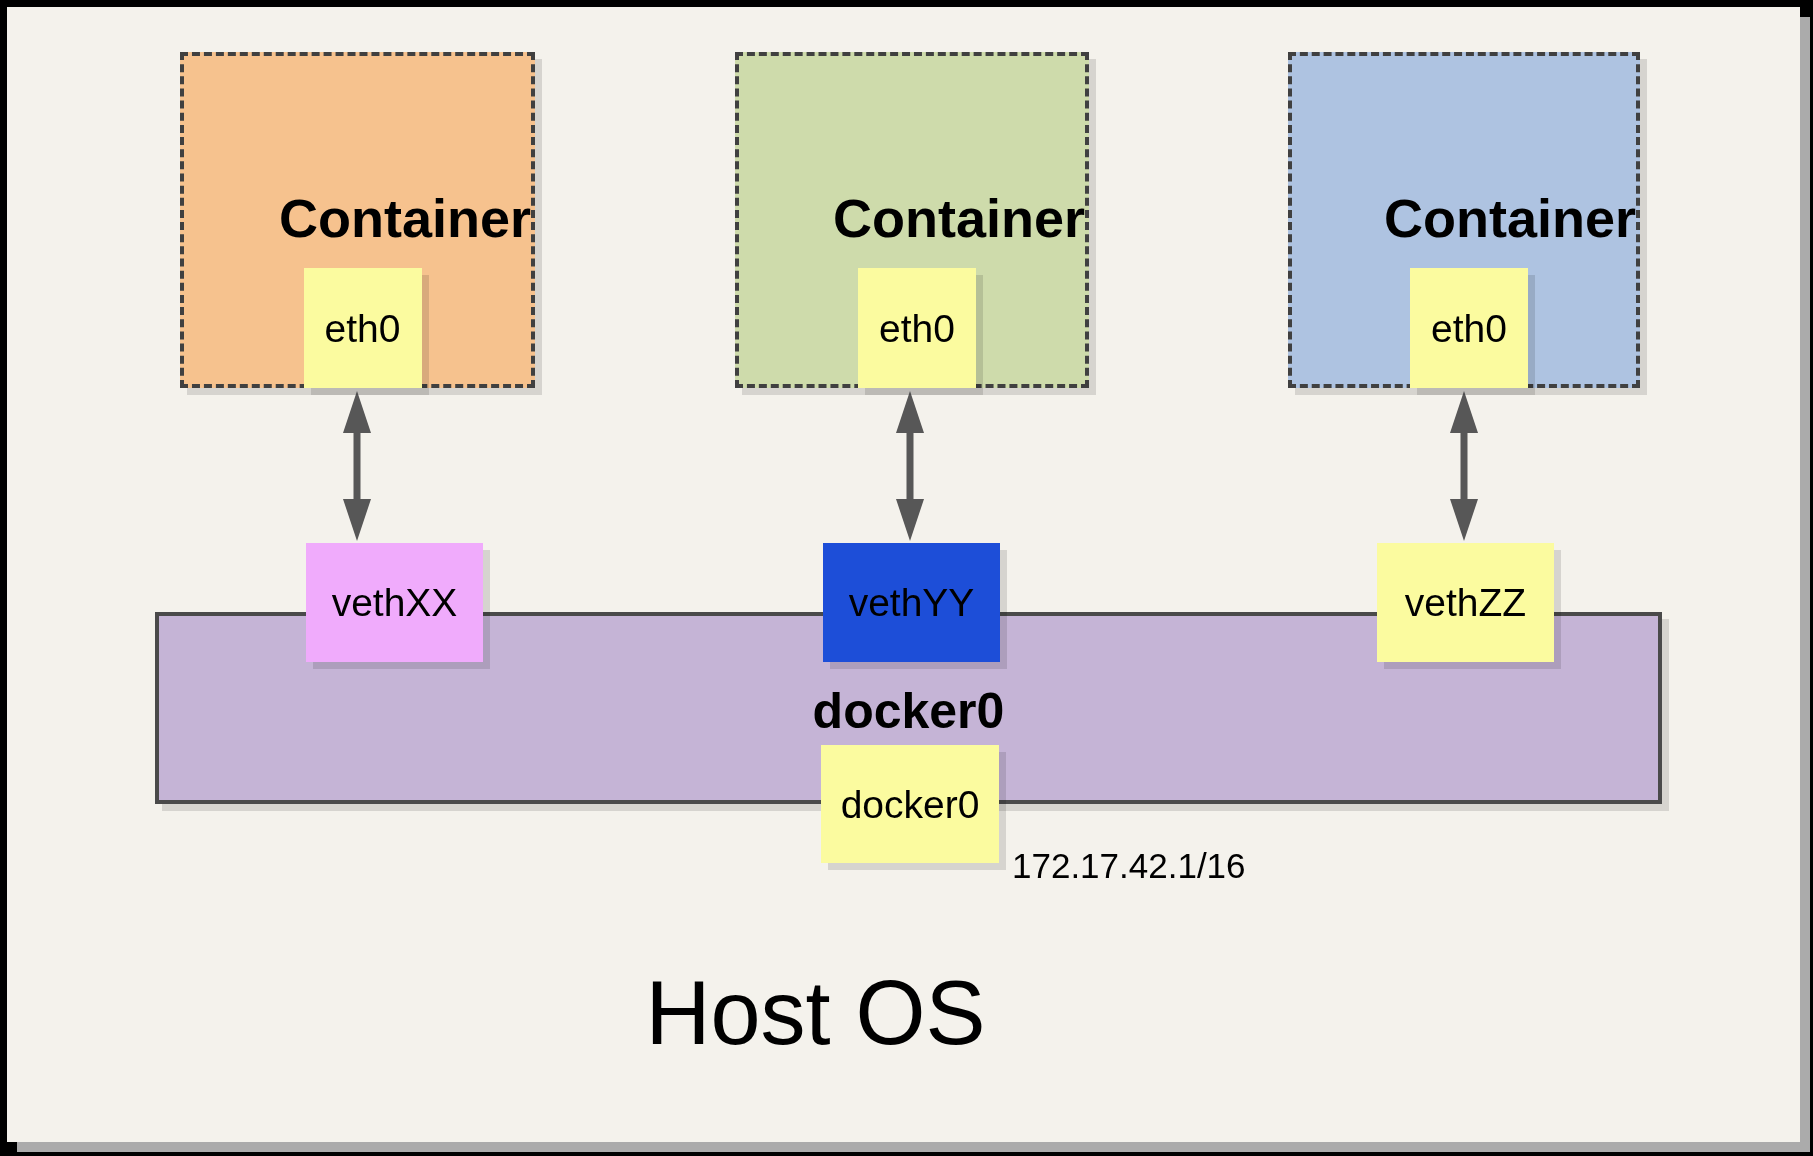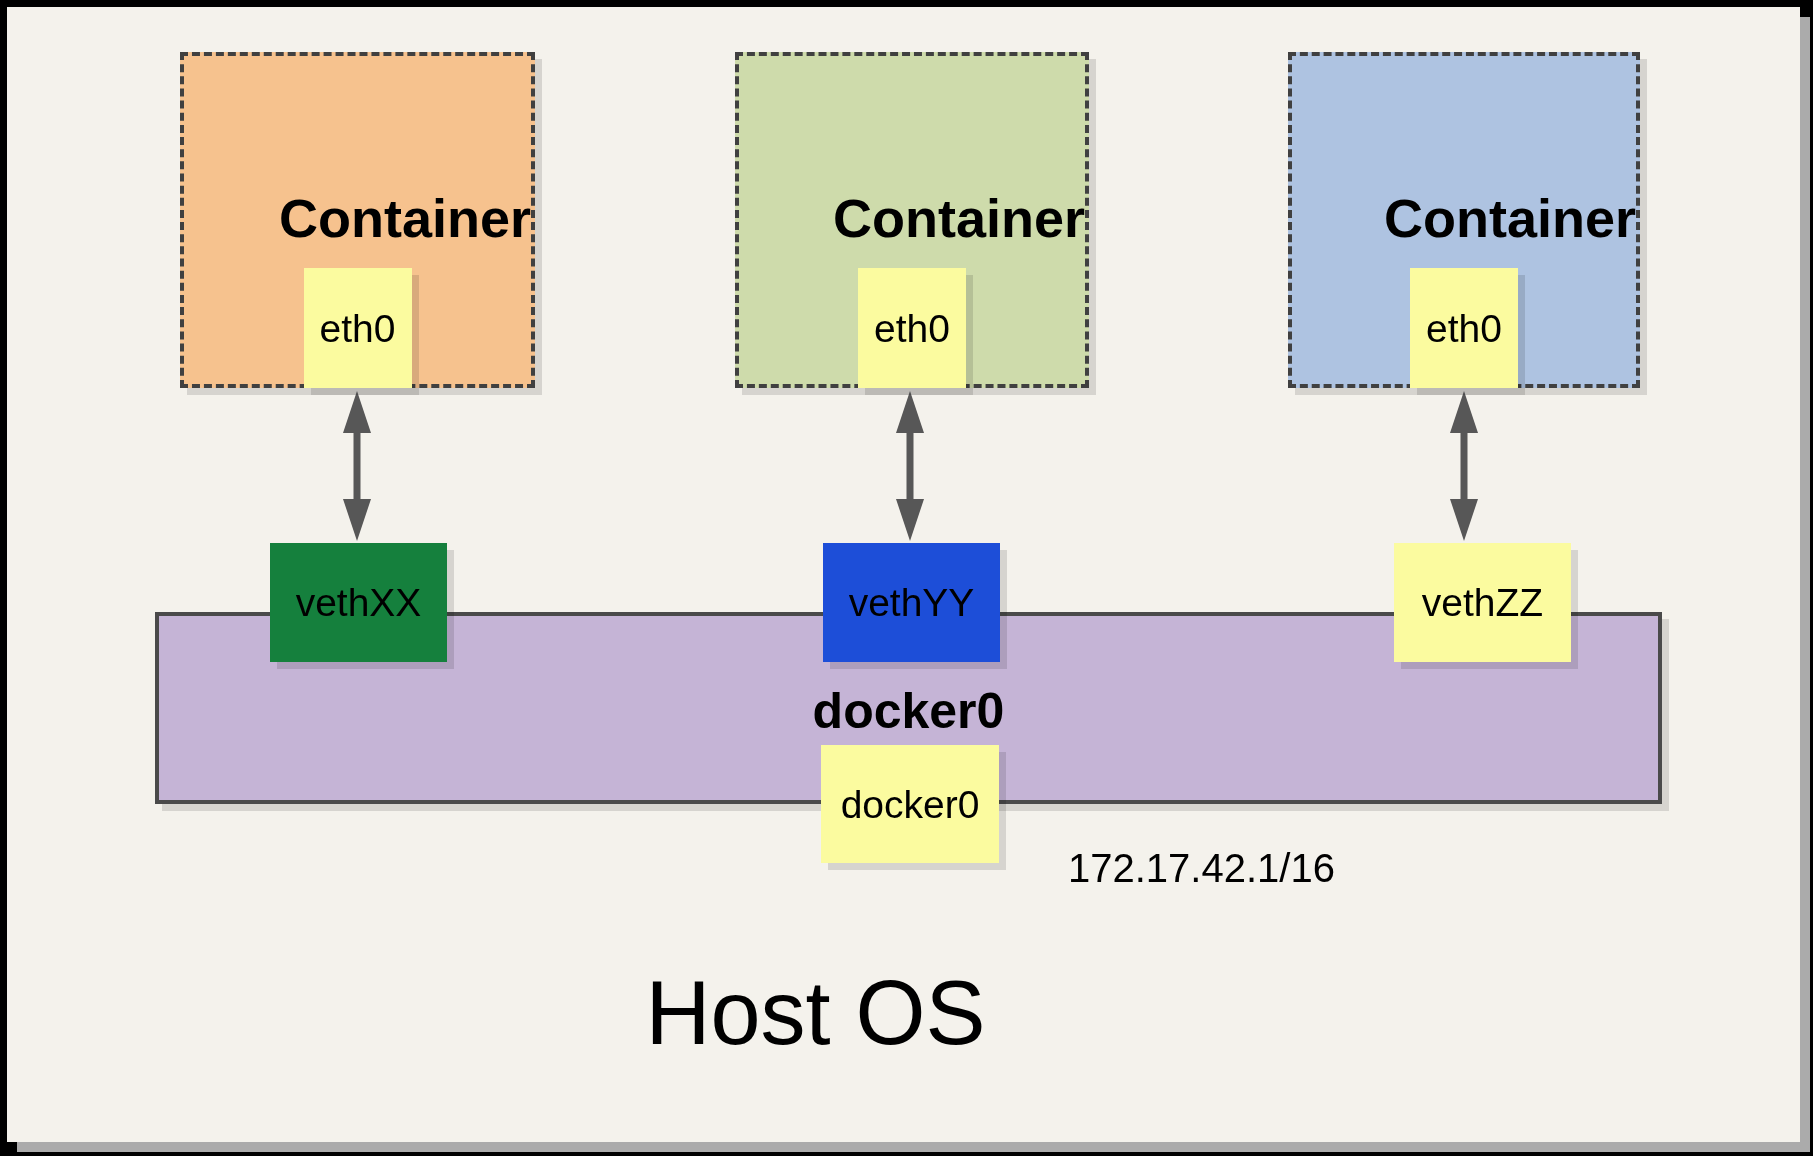--- a/index.html
+++ b/index.html
@@ -46,31 +46,31 @@
     justify-content: center;
     box-shadow: 7px 7px 0 rgba(0,0,0,0.12);
     font-size: 39px;
     line-height: 1;
     z-index: 5;
   }
   .eth-box {
     left: 50%;
     bottom: -4px;
     margin-left: -54px;
-    width: 108px;
+    width: 118px;
     height: 120px;
   }
   .veth-box {
     top: 543px;
     width: 177px;
     height: 119px;
   }
   .veth-box.v1 { left: 270px; }
   .veth-box.v2 { left: 823px; }
-  .veth-box.v3 { left: 1377px; margin-left: 17px; }
+  .veth-box.v3 { left: 1377px; }
   .docker0-box {
     left: 821px;
     top: 745px;
     width: 178px;
     height: 118px;
   }
   .bridge-bar {
     position: absolute;
     left: 155px; top: 612px;
     width: 1507px; height: 192px;
@@ -92,22 +92,22 @@
     top: 389px;
     width: 48px;
     height: 154px;
     z-index: 4;
   }
   .arrow-svg.a1 { left: 333px; }
   .arrow-svg.a2 { left: 886px; }
   .arrow-svg.a3 { left: 1440px; }
   .ip-label {
     position: absolute;
-    left: 1068px; top: 848px;
-    font-size: 40px;
+    left: 1012px; top: 848px;
+    font-size: 35px;
     line-height: 1;
     z-index: 6;
   }
   .host-label {
     position: absolute;
     left: 11px; top: 968px;
     width: 1609px;
     text-align: center;
     font-size: 90px;
     line-height: 1;
@@ -148,21 +148,21 @@
     <line x1="24" y1="32" x2="24" y2="122" stroke="#575757" stroke-width="7"></line>
     <polygon points="24,2 10,44 38,44" fill="#575757"></polygon>
     <polygon points="24,152 10,110 38,110" fill="#575757"></polygon>
   </svg>
   <svg class="arrow-svg a3" viewBox="0 0 48 154" xmlns="http://www.w3.org/2000/svg">
     <line x1="24" y1="32" x2="24" y2="122" stroke="#575757" stroke-width="7"></line>
     <polygon points="24,2 10,44 38,44" fill="#575757"></polygon>
     <polygon points="24,152 10,110 38,110" fill="#575757"></polygon>
   </svg>
 
-  <div class="note-box veth-box v1" style="background-color: #15803d;">vethXX</div>
+  <div class="note-box veth-box v1" style="background-color: #f0abfc; margin-left: 36px;">vethXX</div>
   <div class="note-box veth-box v2" style="background-color: #1d4ed8;">vethYY</div>
   <div class="note-box veth-box v3" style="background-color: rgb(251, 251, 159);">vethZZ</div>
 
   <div class="note-box docker0-box" style="background-color: rgb(251, 251, 159);">docker0</div>
 
   <div class="ip-label">172.17.42.1/16</div>
 
   <div class="host-label">Host OS</div>
 
 </div>

